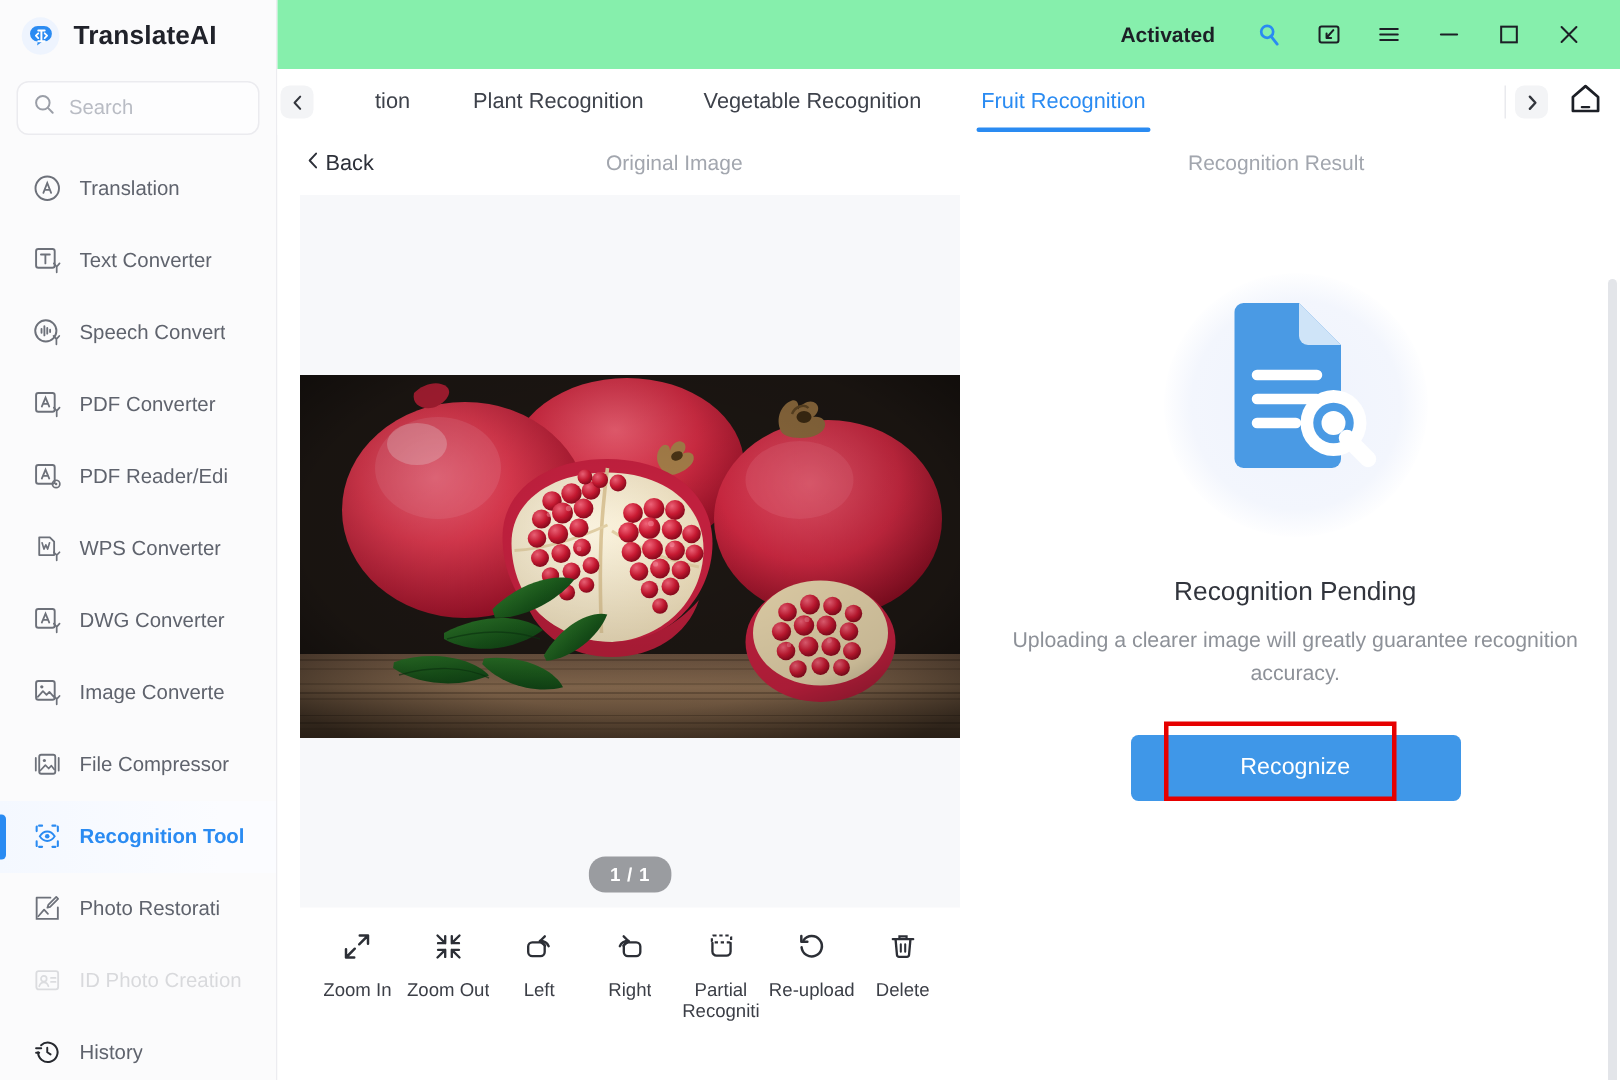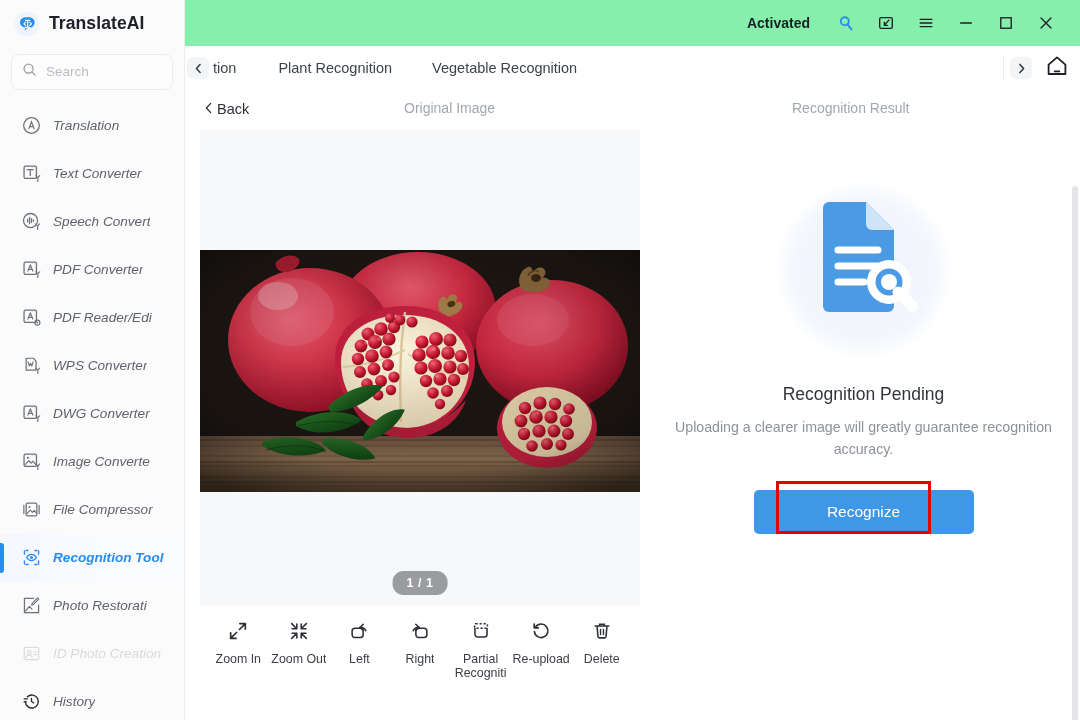--- a/index.html
+++ b/index.html
@@ -28,21 +28,21 @@
     height: 36px; border: 1px solid #ebebef; border-radius: 8px;
     background: #fdfdfe; display: flex; align-items: center; padding: 0 10px; gap: 9px;
   }
   .search-box svg { flex: 0 0 15px; }
   .search-input {
     border: 0; outline: 0; background: transparent; width: 100%;
     font-family: "Liberation Sans", sans-serif; font-size: 13.5px; color: #444;
   }
   .search-input::placeholder { color: #b9bcc4; }
 
-  .nav { flex: 1 1 auto; overflow: hidden; position: relative; padding-top: 2px; font-style: italic; }
+  .nav { flex: 1 1 auto; overflow: hidden; position: relative; padding-top: 2px; }
   .nav-item {
     height: 48px; display: flex; align-items: center; gap: 11px;
     padding-left: 21px; position: relative; cursor: pointer;
   }
   .nav-item .ico { width: 21px; height: 21px; flex: 0 0 21px; display:block; }
   .nav-item .lbl {
     font-size: 13.6px; color: #5f636d; white-space: nowrap; overflow: hidden;
   }
   .nav-item.active { background: linear-gradient(90deg,#f4f8ff 0%, #fbfcff 80%); }
   .nav-item.active .lbl { color: #2a8bf2; font-weight: bold; }
@@ -72,21 +72,21 @@
     display: flex; align-items: stretch; background: #fff;
   }
   .tab-arrow {
     width: 26px; display: flex; align-items: center; justify-content: center; cursor: pointer;
     flex: 0 0 26px;
   }
   .tab-arrow .circ {
     width: 22px; height: 22px; border-radius: 6px; background: #f3f4f6;
     display: flex; align-items: center; justify-content: center;
   }
-  .tabs { flex: 1 1 auto; display: flex; align-items: stretch; overflow: hidden; }
+  .tabs { flex: 1 1 auto; display: flex; align-items: stretch; overflow: hidden; margin-left: 37px; }
   .tab {
     display: flex; align-items: center; padding: 0 20px; position: relative;
     font-size: 14.5px; color: #3e424b; white-space: nowrap; cursor: pointer;
   }
   .tab.clipped { padding-left: 2px; padding-right: 22px; }
   .tab.active { color: #2a8bf2; }
   .tab.active::after {
     content:""; position: absolute; left: 17px; right: 17px; bottom: 2px; height: 3px;
     background: #2a8bf2; border-radius: 2px;
   }
@@ -409,20 +409,23 @@
 
       <div class="tabs">
         <div class="tab clipped">
           <span>tion</span>
         </div>
         <div class="tab">
           <span>Plant Recognition</span>
         </div>
         <div class="tab">
           <span>Vegetable Recognition</span>
+        </div>
+        <div class="tab active">
+          <span>Fruit Recognition</span>
         </div>
       </div>
 
       <div class="tab-sep"></div>
 
       <div class="tab-arrow">
         <span class="circ">
           <svg viewBox="0 0 16 16" width="13" height="13">
             <path d="M6 3l4.6 5L6 13" fill="none" stroke="#33363d" stroke-width="1.9" stroke-linecap="round" stroke-linejoin="round"></path>
           </svg>

